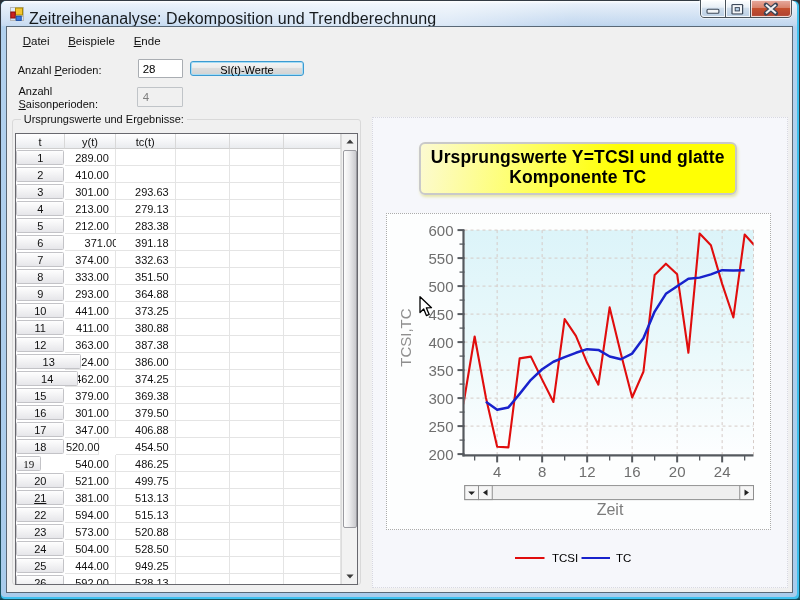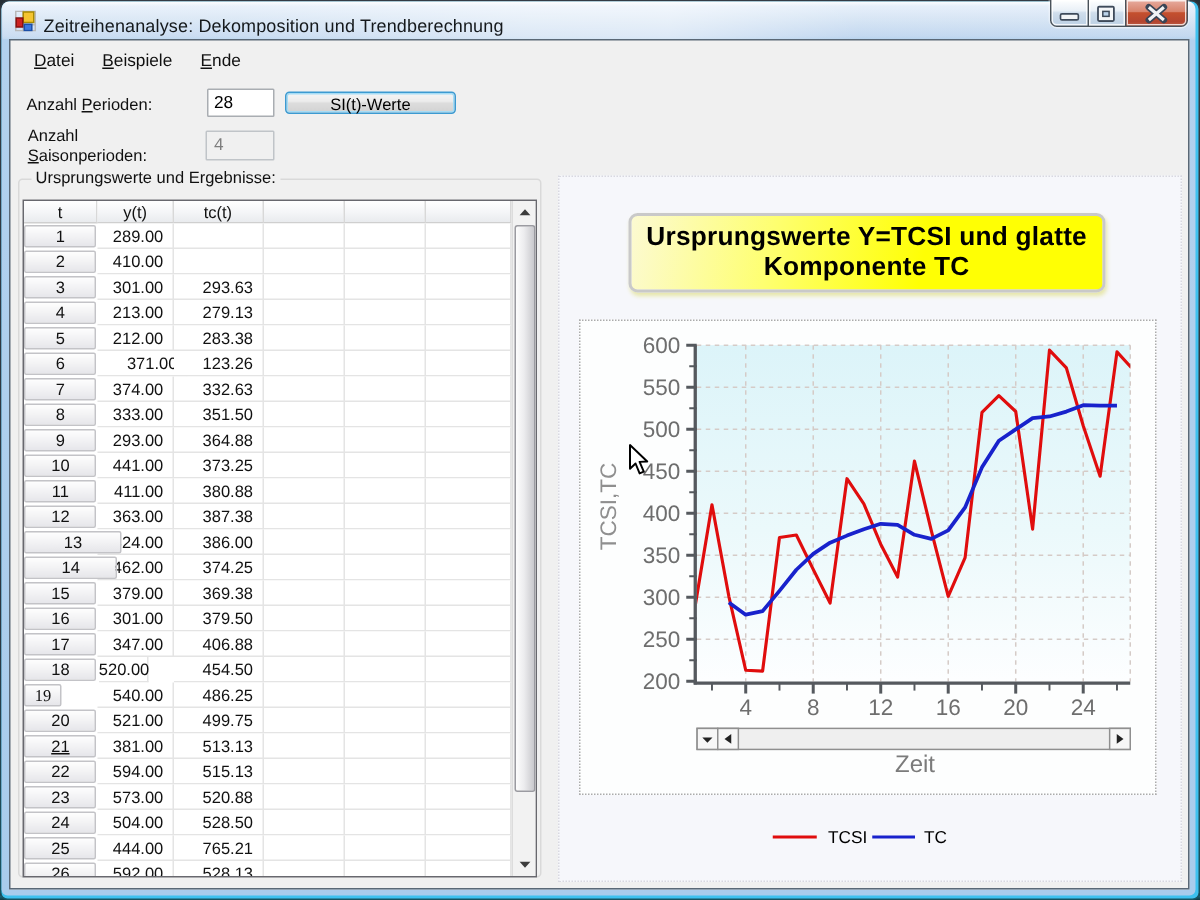--- a/index.html
+++ b/index.html
@@ -5,21 +5,21 @@
 body { background:#262f36; position:relative; }
 #deskbottom { position:absolute; left:0; right:0; bottom:0; height:3px; background:linear-gradient(#1b6a7e,#113842); }
 #win { position:absolute; inset:0 0 0.5px 0; border-radius:6px 6px 5px 5px; background:linear-gradient(#333b44,#2c3742 70%,#175563); }
 #wincyan { position:absolute; inset:1px 1px 1px 1px; border-radius:5px 5px 4px 4px; background:#3ec1ef; }
 #winframe { position:absolute; left:1px; top:1px; right:3px; bottom:2.8px; border-radius:5px 5px 4px 4px;
   background:linear-gradient(180deg,#fdfeff 0px,#e6effa 3px,#d8e6f5 11px,#c3d8f0 23px,#b2d1ee 26px,#a9ccec 100%); }
 #sheen { position:absolute; left:2px; top:1px; right:4px; height:25.3px; border-radius:5px 5px 0 0;
   background:linear-gradient(97deg, rgba(255,255,255,0.14) 20%, rgba(255,255,255,0.42) 44%, rgba(255,255,255,0.45) 56%, rgba(255,255,255,0.02) 72%); }
 #client { position:absolute; left:6.2px; top:26.3px; width:787.1px; height:566.9px; background:#f0f0f0; border:1.3px solid #5a6876; }
 .abs { position:absolute; }
-#title { position:absolute; left:29px; top:9.5px; font-size:12px; color:#15191c; letter-spacing:0.1px; }
+#title { position:absolute; left:29px; top:9.5px; font-size:16px; color:#15191c; letter-spacing:0.1px; }
 #caps { position:absolute; left:700px; top:0px; width:92px; height:17.8px; background:#49525a; border-radius:0 0 4.5px 4.5px; box-shadow:0 1px 0 rgba(255,255,255,0.5), 1px 0 0 rgba(255,255,255,0.35), -1px 0 0 rgba(255,255,255,0.35); }
 #caps .cb { position:absolute; top:0; height:16.8px; box-shadow:0 0 0 1px rgba(255,255,255,0.78) inset; }
 #capmin { left:1px; width:24px; border-radius:0 0 0 3.5px; background:linear-gradient(#feffff,#e9f0f7 42%,#d0deec 50%,#c0d3e6 88%,#c9d9ea); }
 #capmax { left:26px; width:24px; background:linear-gradient(#feffff,#e9f0f7 42%,#d0deec 50%,#c0d3e6 88%,#c9d9ea); }
 #capcls { left:51px; width:40px; border-radius:0 0 3.5px 0; background:linear-gradient(#e7aca0 0%,#d8836c 45%,#c4502e 50%,#b44530 85%,#bd5d45 100%); }
 .mi { position:absolute; top:8px; font-size:11.5px; color:#101010; }
 .lbl { position:absolute; font-size:11px; color:#101010; }
 .tb { position:absolute; background:#fff; border:1px solid #a9adb2; border-radius:1px; font-size:11.5px; color:#000; padding:3px 0 0 4px; }
 .tbd { position:absolute; background:#f0f0f0; border:1px solid #c0c4c8; border-radius:1px; font-size:11.5px; color:#7e7e7e; padding:3px 0 0 5px; }
 #btn { position:absolute; left:183px; top:33.4px; width:113.5px; height:15.8px; background:linear-gradient(#f5f5f5,#ebebeb 45%,#dddddd 50%,#d2d2d2);
@@ -109,21 +109,21 @@
 <div class="gc" style="left:214.1px;top:66.0px;width:54.4px;height:17.0px;"></div>
 <div class="gc" style="left:268.5px;top:66.0px;width:57.0px;height:17.0px;"></div>
 <div class="gt" style="left:0.3px;top:66.8px;width:48.2px;height:15.2px;">4</div>
 <div class="gc" style="left:49.4px;top:83.0px;width:50.6px;height:17.0px;">212.00</div>
 <div class="gc" style="left:100.0px;top:83.0px;width:59.8px;height:17.0px;">283.38</div>
 <div class="gc" style="left:159.8px;top:83.0px;width:54.3px;height:17.0px;"></div>
 <div class="gc" style="left:214.1px;top:83.0px;width:54.4px;height:17.0px;"></div>
 <div class="gc" style="left:268.5px;top:83.0px;width:57.0px;height:17.0px;"></div>
 <div class="gt" style="left:0.3px;top:83.8px;width:48.2px;height:15.2px;">5</div>
 <div class="gc" style="left:49.4px;top:100.0px;width:60px;height:17.0px;">371.00</div>
-<div class="gc" style="left:100.0px;top:100.0px;width:59.8px;height:17.0px;">123.26</div>
+<div class="gc" style="left:100.0px;top:100.0px;width:59.8px;height:17.0px;">391.18</div>
 <div class="gc" style="left:159.8px;top:100.0px;width:54.3px;height:17.0px;"></div>
 <div class="gc" style="left:214.1px;top:100.0px;width:54.4px;height:17.0px;"></div>
 <div class="gc" style="left:268.5px;top:100.0px;width:57.0px;height:17.0px;"></div>
 <div class="gt" style="left:0.3px;top:100.8px;width:48.2px;height:15.2px;">6</div>
 <div class="gc" style="left:49.4px;top:117.0px;width:50.6px;height:17.0px;">374.00</div>
 <div class="gc" style="left:100.0px;top:117.0px;width:59.8px;height:17.0px;">332.63</div>
 <div class="gc" style="left:159.8px;top:117.0px;width:54.3px;height:17.0px;"></div>
 <div class="gc" style="left:214.1px;top:117.0px;width:54.4px;height:17.0px;"></div>
 <div class="gc" style="left:268.5px;top:117.0px;width:57.0px;height:17.0px;"></div>
 <div class="gt" style="left:0.3px;top:117.8px;width:48.2px;height:15.2px;">7</div>
@@ -223,21 +223,21 @@
 <div class="gc" style="left:214.1px;top:389.0px;width:54.4px;height:17.0px;"></div>
 <div class="gc" style="left:268.5px;top:389.0px;width:57.0px;height:17.0px;"></div>
 <div class="gt" style="left:0.3px;top:389.8px;width:48.2px;height:15.2px;">23</div>
 <div class="gc" style="left:49.4px;top:406.0px;width:50.6px;height:17.0px;">504.00</div>
 <div class="gc" style="left:100.0px;top:406.0px;width:59.8px;height:17.0px;">528.50</div>
 <div class="gc" style="left:159.8px;top:406.0px;width:54.3px;height:17.0px;"></div>
 <div class="gc" style="left:214.1px;top:406.0px;width:54.4px;height:17.0px;"></div>
 <div class="gc" style="left:268.5px;top:406.0px;width:57.0px;height:17.0px;"></div>
 <div class="gt" style="left:0.3px;top:406.8px;width:48.2px;height:15.2px;">24</div>
 <div class="gc" style="left:49.4px;top:423.0px;width:50.6px;height:17.0px;">444.00</div>
-<div class="gc" style="left:100.0px;top:423.0px;width:59.8px;height:17.0px;">765.21</div>
+<div class="gc" style="left:100.0px;top:423.0px;width:59.8px;height:17.0px;">949.25</div>
 <div class="gc" style="left:159.8px;top:423.0px;width:54.3px;height:17.0px;"></div>
 <div class="gc" style="left:214.1px;top:423.0px;width:54.4px;height:17.0px;"></div>
 <div class="gc" style="left:268.5px;top:423.0px;width:57.0px;height:17.0px;"></div>
 <div class="gt" style="left:0.3px;top:423.8px;width:48.2px;height:15.2px;">25</div>
 <div class="gc" style="left:49.4px;top:440.0px;width:50.6px;height:17.0px;">592.00</div>
 <div class="gc" style="left:100.0px;top:440.0px;width:59.8px;height:17.0px;">528.13</div>
 <div class="gc" style="left:159.8px;top:440.0px;width:54.3px;height:17.0px;"></div>
 <div class="gc" style="left:214.1px;top:440.0px;width:54.4px;height:17.0px;"></div>
 <div class="gc" style="left:268.5px;top:440.0px;width:57.0px;height:17.0px;"></div>
 <div class="gt" style="left:0.3px;top:440.8px;width:48.2px;height:15.2px;">26</div>

